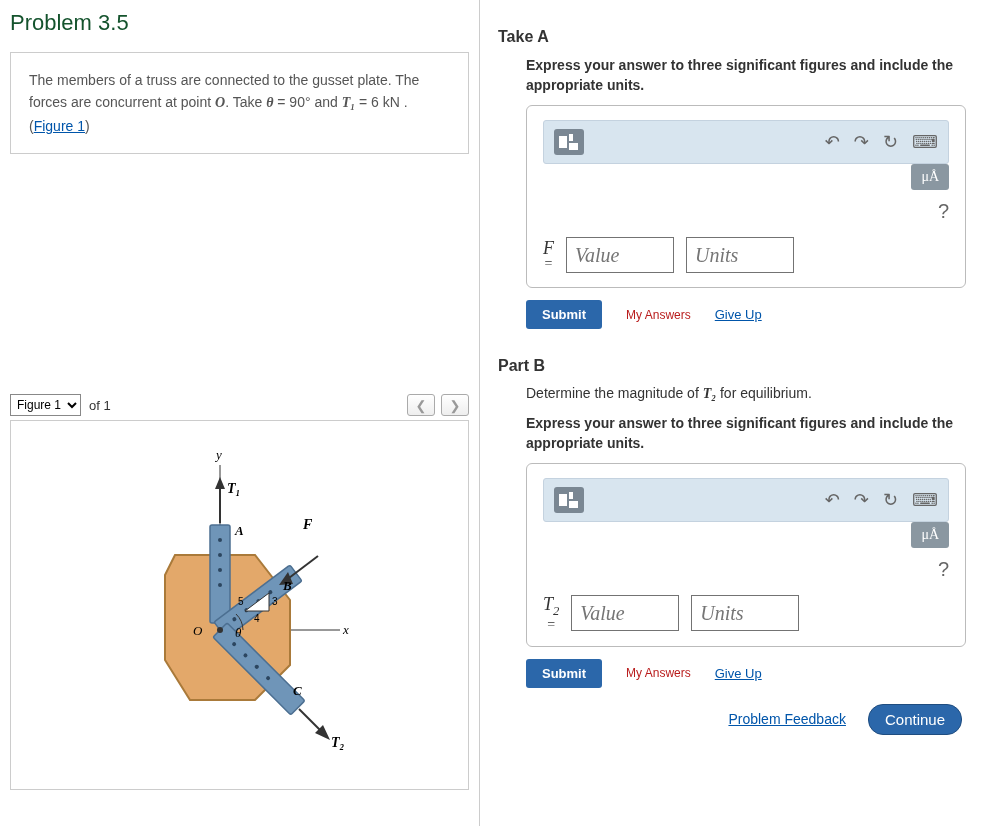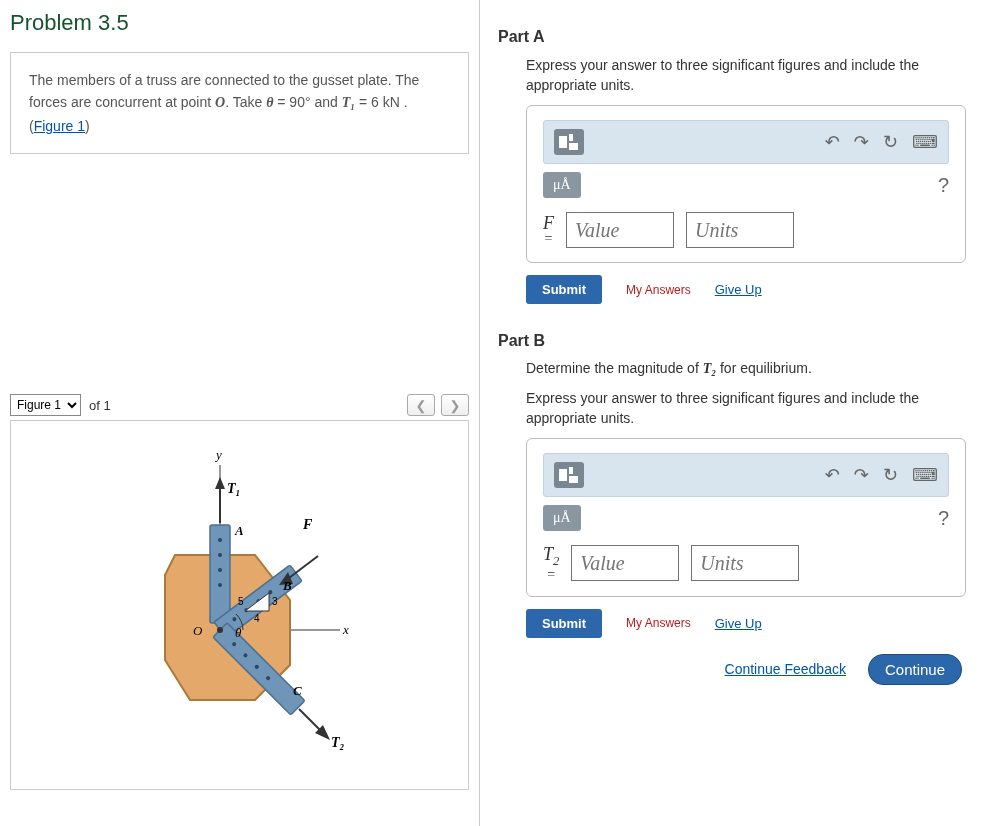--- a/index.html
+++ b/index.html
@@ -12,27 +12,27 @@
   .prompt-box a { color: #0055aa; text-decoration: underline; }
   .bolditalic { font-family: 'Times New Roman', serif; font-weight: bold; font-style: italic; }
   .figure-nav { margin-top: 240px; display: flex; align-items: center; gap: 6px; }
   .figure-nav select { border: 1px solid #888; font-size: 12px; padding: 2px 2px; background: #fff; }
   .figure-nav .oftext { font-size: 13px; margin-left: 2px; }
   .navbtn { width: 28px; height: 22px; border: 1px solid #aaa; background: linear-gradient(#fff,#eee); border-radius: 3px; color: #999; display:inline-flex; align-items:center; justify-content:center; font-size:13px; cursor:pointer; }
   .figure-frame { border: 1px solid #ccc; margin-top: 4px; height: 370px; display: flex; align-items: center; justify-content: center; position: relative; background: #fff; }
   .part-head { font-size: 16px; font-weight: bold; color: #333; margin: 18px 0 10px 0; }
   .part-body { padding-left: 28px; }
   .part-q { font-size: 14px; color: #333; margin-bottom: 12px; }
-  .part-instr { font-size: 14px; font-weight: normal; color: #333; margin-bottom: 10px; line-height: 1.4; }
+  .part-instr { font-size: 14px; font-weight: bold; color: #333; margin-bottom: 10px; line-height: 1.4; }
   .answer-panel { border: 1px solid #bbb; border-radius: 6px; padding: 14px 16px 14px 16px; background: #fff; }
   .toolbar { background: #d8e5ef; border: 1px solid #c4d2df; border-radius: 3px; padding: 8px 10px; display: flex; justify-content: space-between; align-items: center; }
   .tb-left, .tb-right { display: flex; gap: 14px; align-items: center; }
   .tb-btn { width: 30px; height: 26px; display:inline-flex; align-items:center; justify-content:center; background:#7a8793; border-radius:3px; color:#fff; font-size:12px; }
   .tb-ic { color:#666; font-size:18px; cursor:pointer; }
-  .units-row { margin-top: 8px; display:flex; gap:10px; align-items:center; }
+  .units-row { margin-top: 0; display:flex; gap:10px; align-items:flex-end;flex-direction:column; }
   .units-chip { background:#8a97a1; color:#fff; border-radius:3px; padding: 5px 10px; font-size: 14px; font-family:'Times New Roman',serif; }
   .qmark { margin-left:auto; font-size:20px; color:#666; cursor:pointer; }
   .input-row { display:flex; align-items:center; gap: 12px; margin-top: 14px; }
   .var-eq { font-family:'Times New Roman',serif; font-style:italic; font-size:18px; text-align:center; line-height:1.0; }
   .var-eq .eq { font-style:normal; font-size:14px; }
   .inp { border:1px solid #737373; height:36px; width:108px; padding:4px 8px; font-family:'Times New Roman',serif; font-style:italic; font-size:20px; color:#888; }
   .submit-row { display:flex; align-items:center; gap: 24px; margin-top: 12px; }
   .submit-btn { background:#2b67aa; color:#fff; border:none; padding:7px 16px; font-weight:bold; font-size:13px; border-radius:3px; cursor:pointer; }
   .my-ans { color:#b91c1c; font-size:12px; }
   .giveup { color:#0055aa; text-decoration: underline; font-size:13px; cursor:pointer; }
@@ -124,21 +124,21 @@
           <polygon points="0,0 24,0 24,-18" fill="#fff" stroke="#333" stroke-width="1"></polygon>
           <text x="-7" y="-6" font-size="10">5</text>
           <text x="27" y="-6" font-size="10">3</text>
           <text x="9" y="11" font-size="10">4</text>
         </g>
       </svg>
     </div>
   </div>
 
   <div class="right">
-    <div class="part-head">Part A</div>
+    <div class="part-head">Take A</div>
     <div class="part-body">
       <div class="part-instr">Express your answer to three significant figures and include the appropriate units.</div>
       <div class="answer-panel">
         <div class="toolbar">
           <div class="tb-left">
             <span class="tb-btn">
               <svg width="20" height="16">
                   <rect x="0" y="2" width="8" height="12" fill="#fff"></rect>
                   <rect x="10" y="0" width="4" height="7" fill="#fff"></rect>
                   <rect x="10" y="9" width="9" height="7" fill="#fff"></rect>
@@ -209,18 +209,18 @@
           <input class="inp" placeholder="Units" style="">
         </div>
       </div>
       <div class="submit-row">
         <button class="submit-btn">Submit</button>
         <span class="my-ans">My Answers</span>
         <a class="giveup">Give Up</a>
       </div>
 
       <div class="footer-row">
-        <a class="provide">Continue Feedback</a>
+        <a class="provide">Problem Feedback</a>
         <button class="continue-btn">Continue</button>
       </div>
     </div>
   </div>
 </div>
 
 </body></html>

